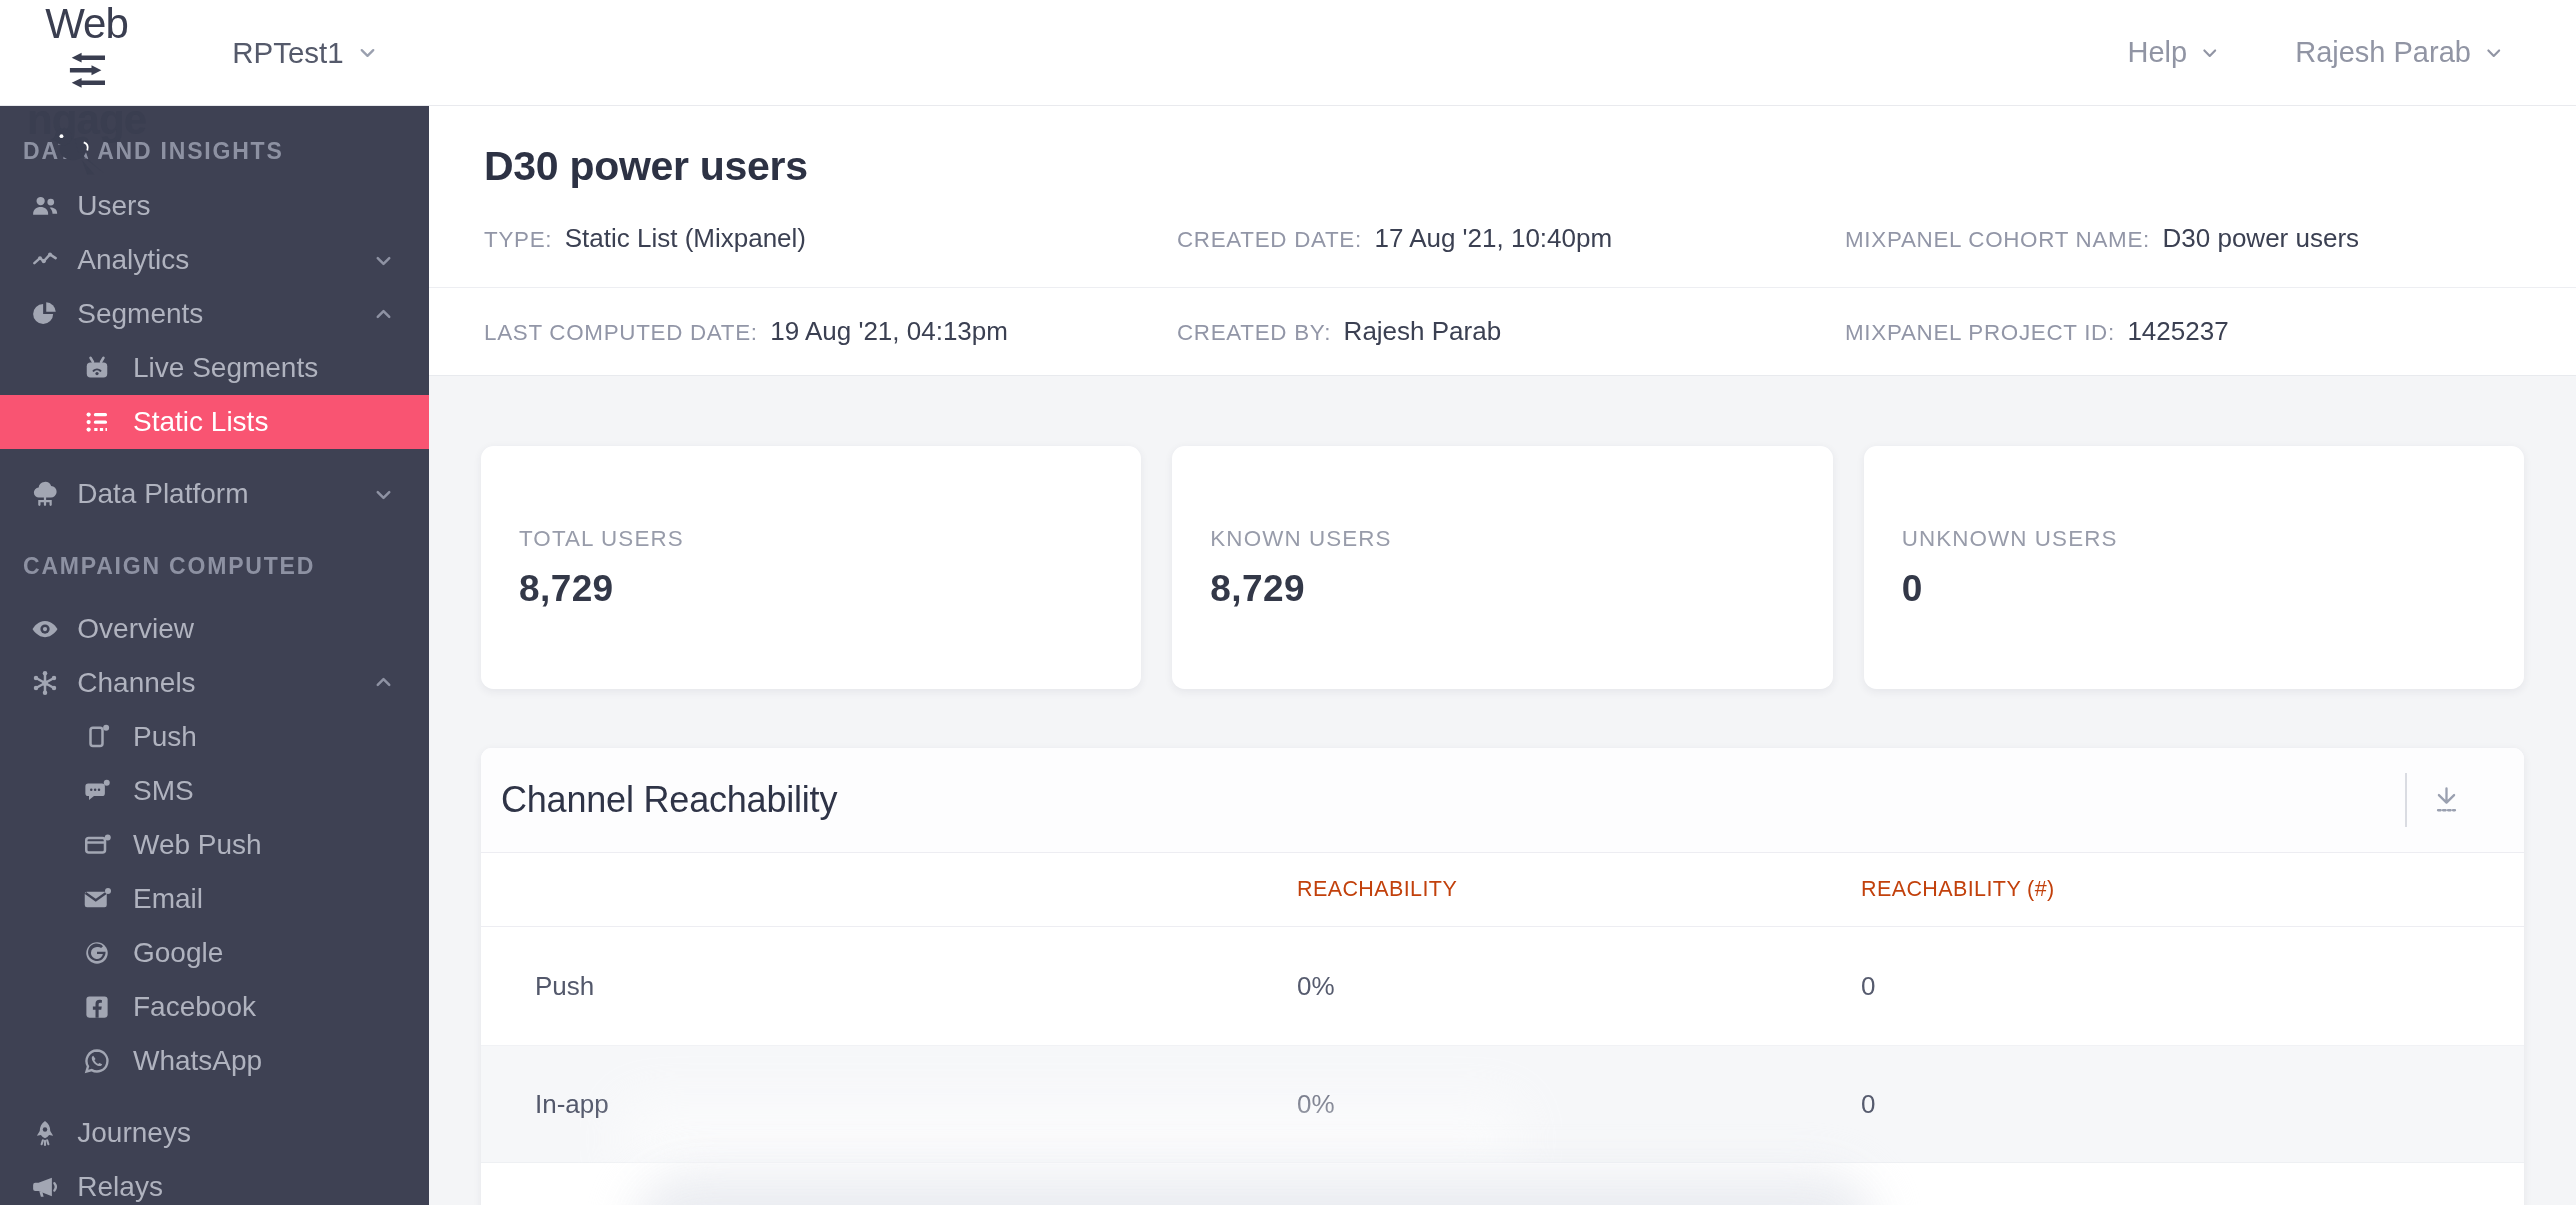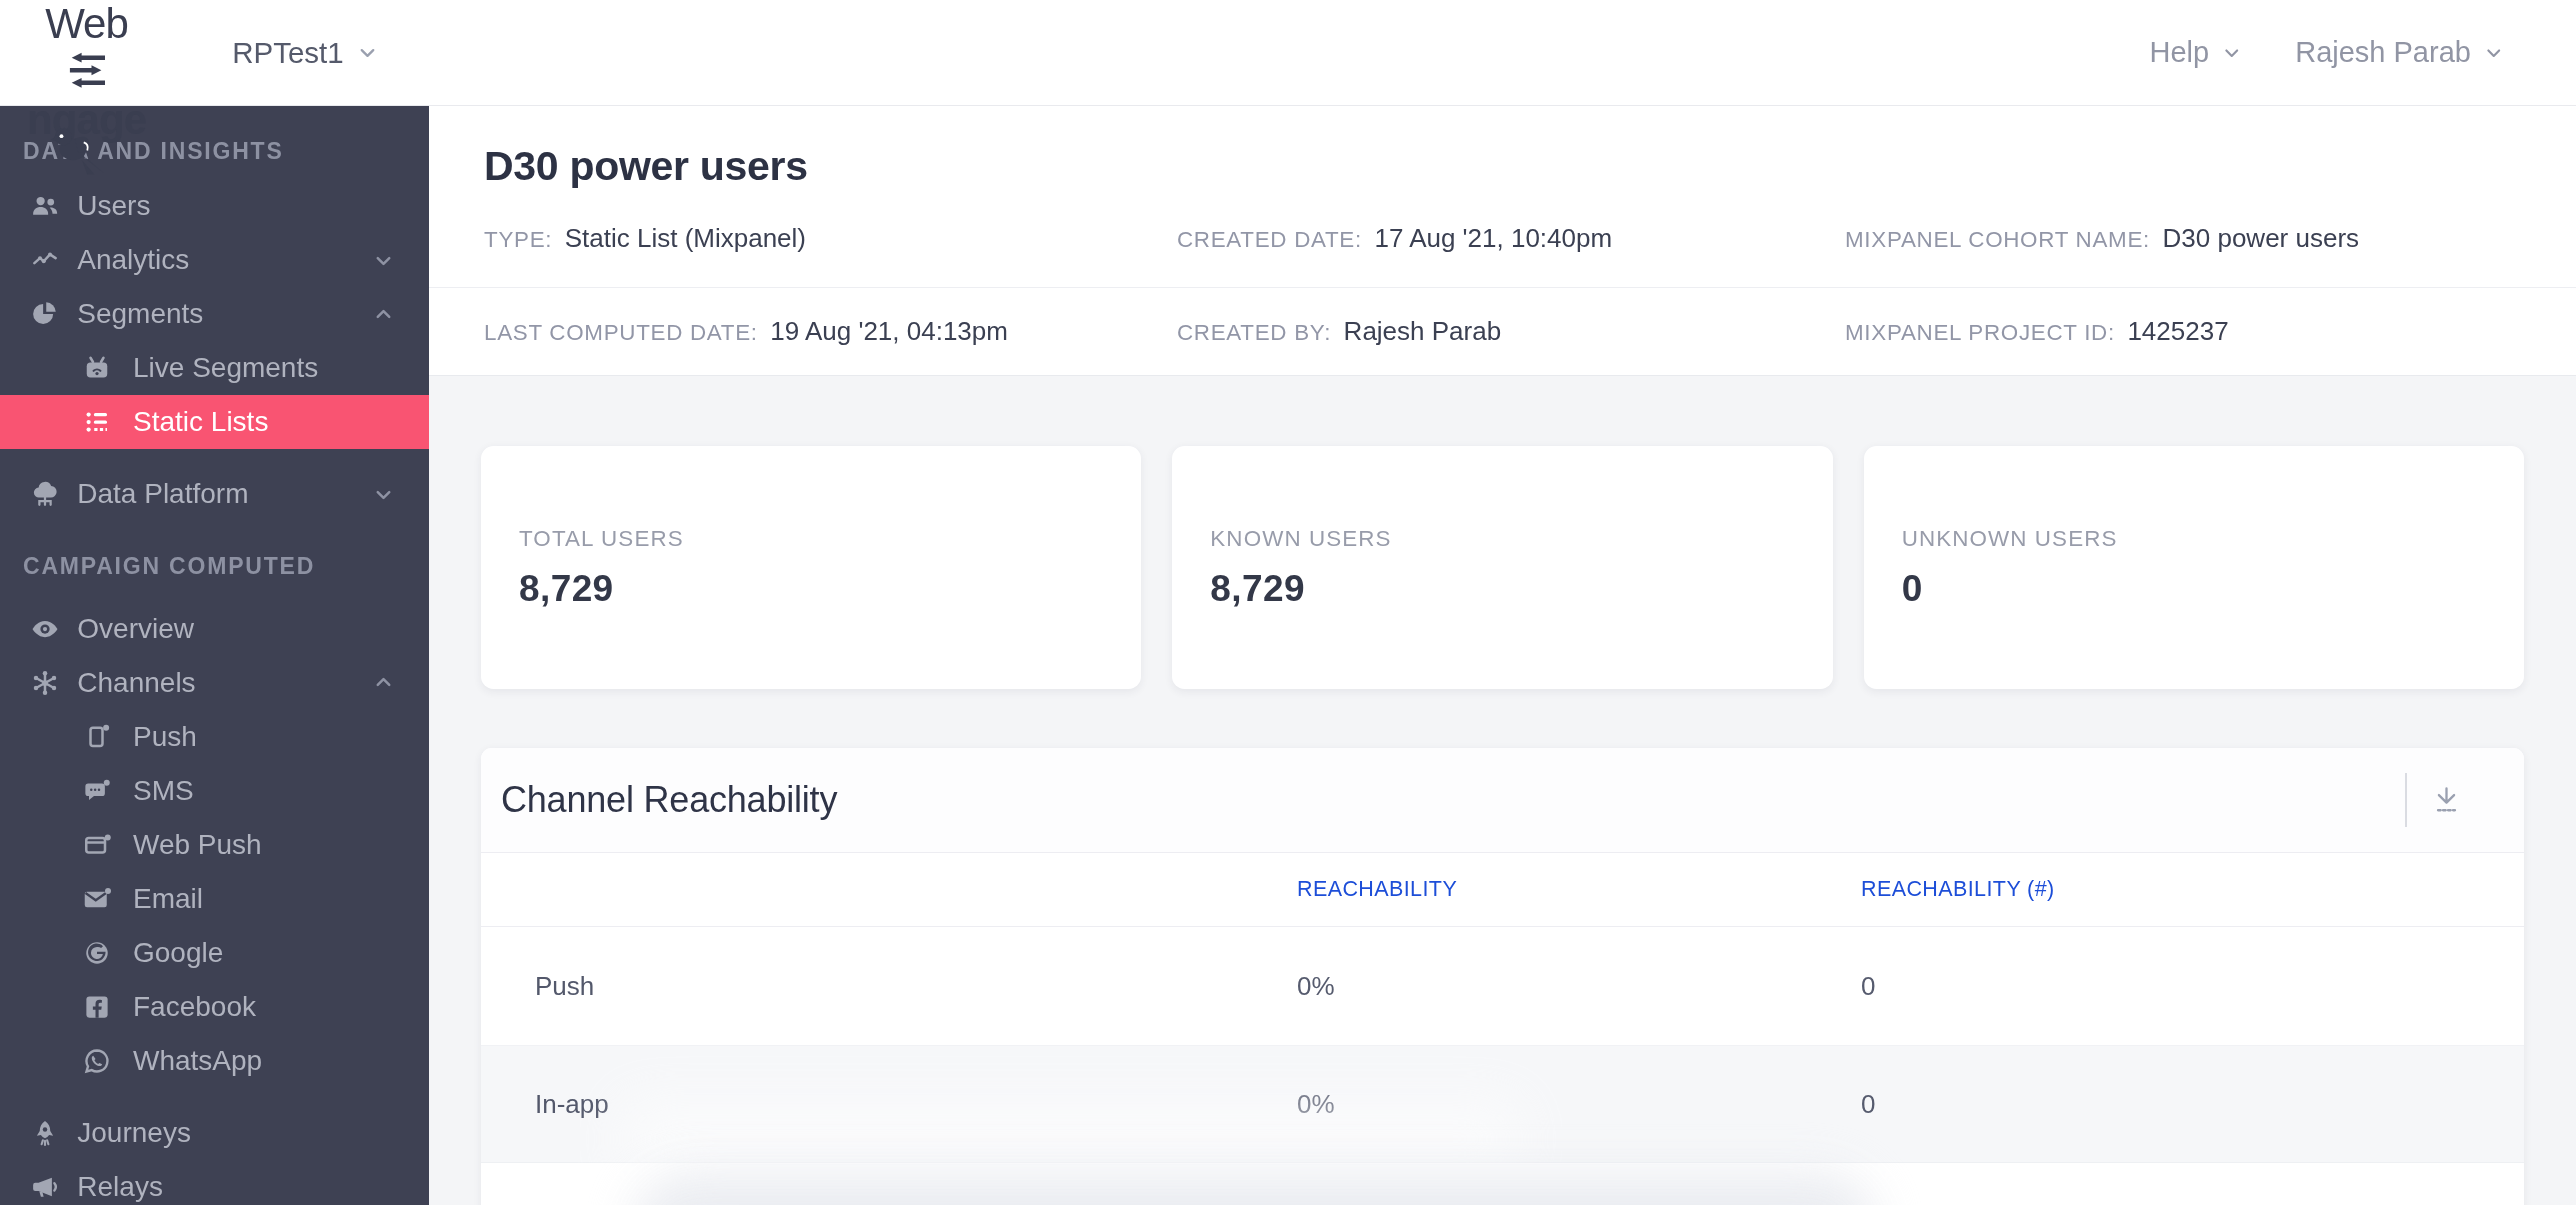--- a/index.html
+++ b/index.html
@@ -9,21 +9,21 @@
   
   .topbar { height:106px; background:#ffffff; border-bottom:1.8px solid #e9eaee;
             display:flex; align-items:center; position:relative; z-index:5; }
   .logo { display:flex; align-items:center; margin-left:27px; position:relative; height:100%; color:#3a3e50;flex-direction:column; }
   .logo-web { font-size:42px; font-weight:400; letter-spacing:-0.9px; }
   .logo-e { display:inline-block; margin:3.6px 2.7px 0 2.7px; }
   .logo-ngage { font-size:42px; font-weight:700; letter-spacing:-0.9px; }
   .logo-bird { position:relative; top:-23px; left:-9px; }
   .proj-switch { display:flex; align-items:center; gap:12.5px; margin-left:86px; cursor:pointer; }
   .proj-label { font-size:29.5px; color:#555a6b; font-weight:500; }
-  .top-right { margin-left:auto; display:flex; align-items:center; gap:53px; margin-right:72px; }
+  .top-right { margin-left:auto; display:flex; align-items:center; gap:75px; margin-right:72px; }
   .top-link { display:flex; align-items:center; gap:11.6px; cursor:pointer; }
   .top-link span { font-size:29px; color:#9195a4; }
   .chev { color:#9aa0af; display:inline-flex; }
 
   
   .body-row { display:flex; height:1100px; }
 
   
   .sidebar { width:429px; min-width:429px; background:#3e4153; padding-top:32px; overflow:hidden; }
   .sect-label { font-size:23px; font-weight:700; letter-spacing:1.8px; color:#8d91a2; margin:0 0 14.3px 23px; }
@@ -67,21 +67,21 @@
   .panel-head { height:105px; background:#fdfdfe; border-bottom:1.8px solid #ededf2;
                 border-radius:10.7px 10.7px 0 0; display:flex; align-items:center;
                 padding-left:20px; position:relative; }
   .panel-title { font-size:36px; font-weight:500; color:#2f3447; letter-spacing:-0.2px; }
   .dl-sep { position:absolute; right:117px; top:25px; height:54px; width:1.8px; background:#dadce2; }
   .dl-btn { position:absolute; right:57px; top:50%; transform:translateY(-50%); width:41px; height:41px;
             display:flex; align-items:center; justify-content:center; cursor:pointer; color:#9aa0b0; }
 
   .t-head { height:74px; display:grid; grid-template-columns:816px 564px 1fr; align-items:center;
             border-bottom:1.8px solid #ededf2; }
-  .th { font-size:21.5px; color:#1d4ed8; letter-spacing:0.4px; }
+  .th { font-size:21.5px; color:#c2410c; letter-spacing:0.4px; }
   .t-row { height:118px; display:grid; grid-template-columns:816px 564px 1fr; align-items:center; position:relative; }
   .t-row .c1 { padding-left:54px; font-size:26px; color:#53586b; }
   .t-row .c2, .t-row .c3 { font-size:26px; color:#565b6e; }
   .t-row.stripe { background:#f6f7f9; border-top:1.8px solid #f1f2f5; border-bottom:1.8px solid #eef0f3; }
   .t-row.partial { height:98px; background:#ffffff; overflow:visible; }
   .glow { position:absolute; left:152px; top:9px; width:1243px; height:116px;
           background:#e9ebf0; border-radius:63px; filter:blur(23px); opacity:0.9; }
   .glow2 { position:absolute; left:143px; bottom:-12.5px; width:894px; height:72px;
            background:#ffffff; filter:blur(27px); opacity:0.55; }
 </style>

